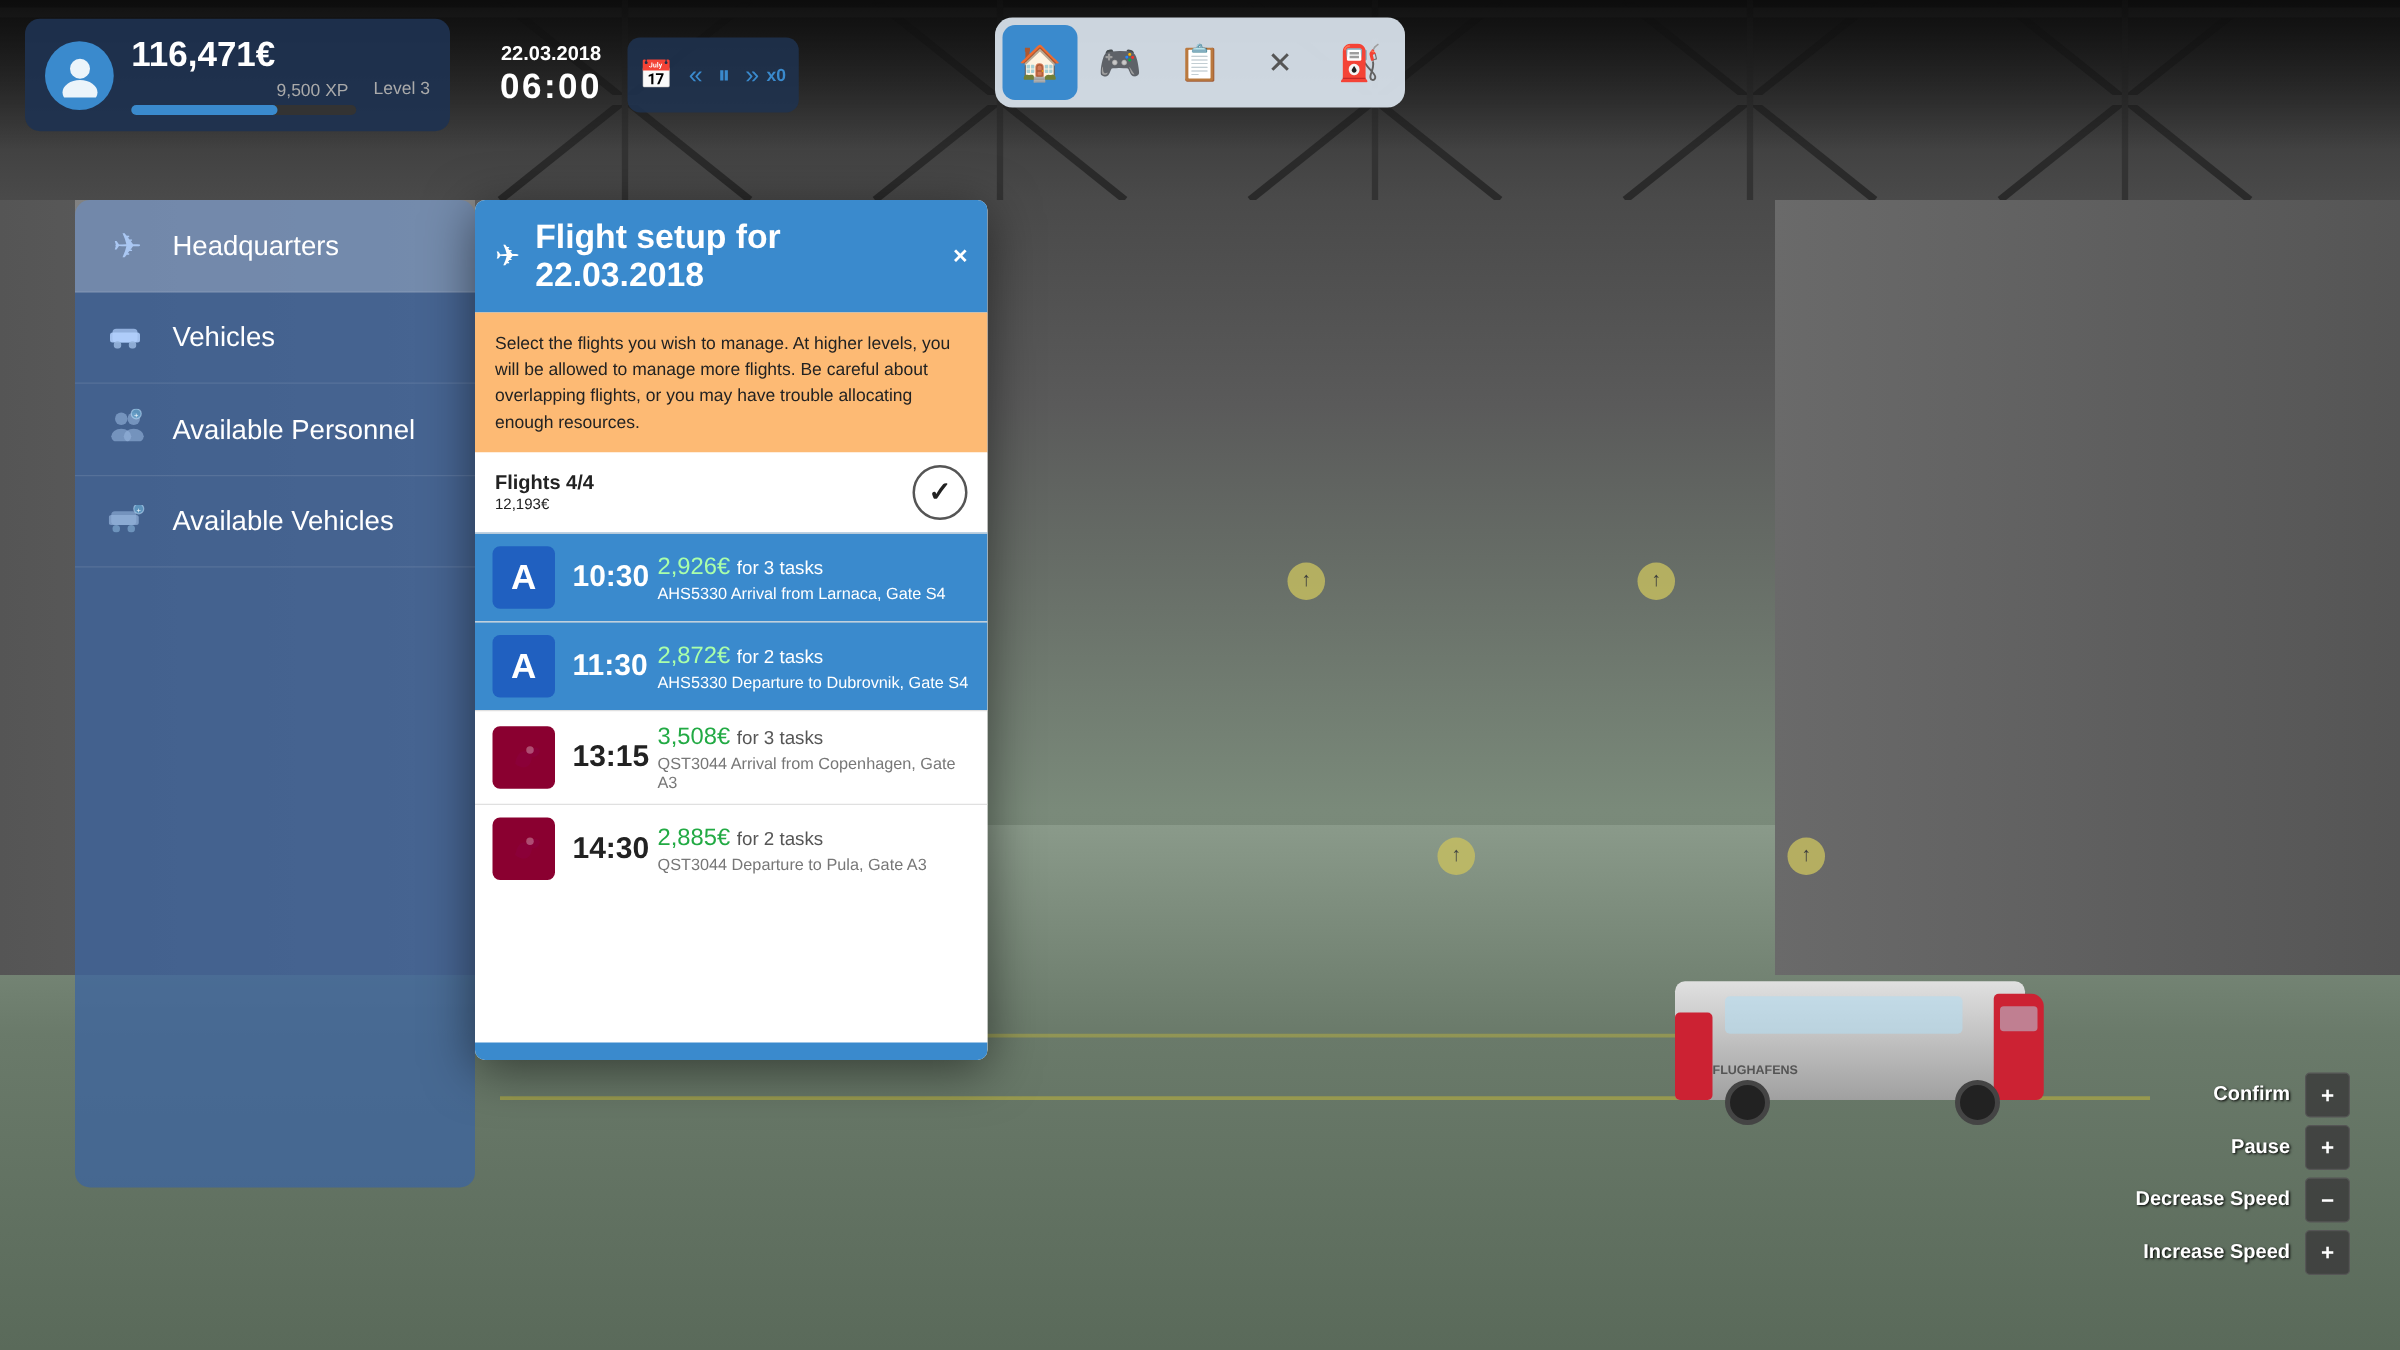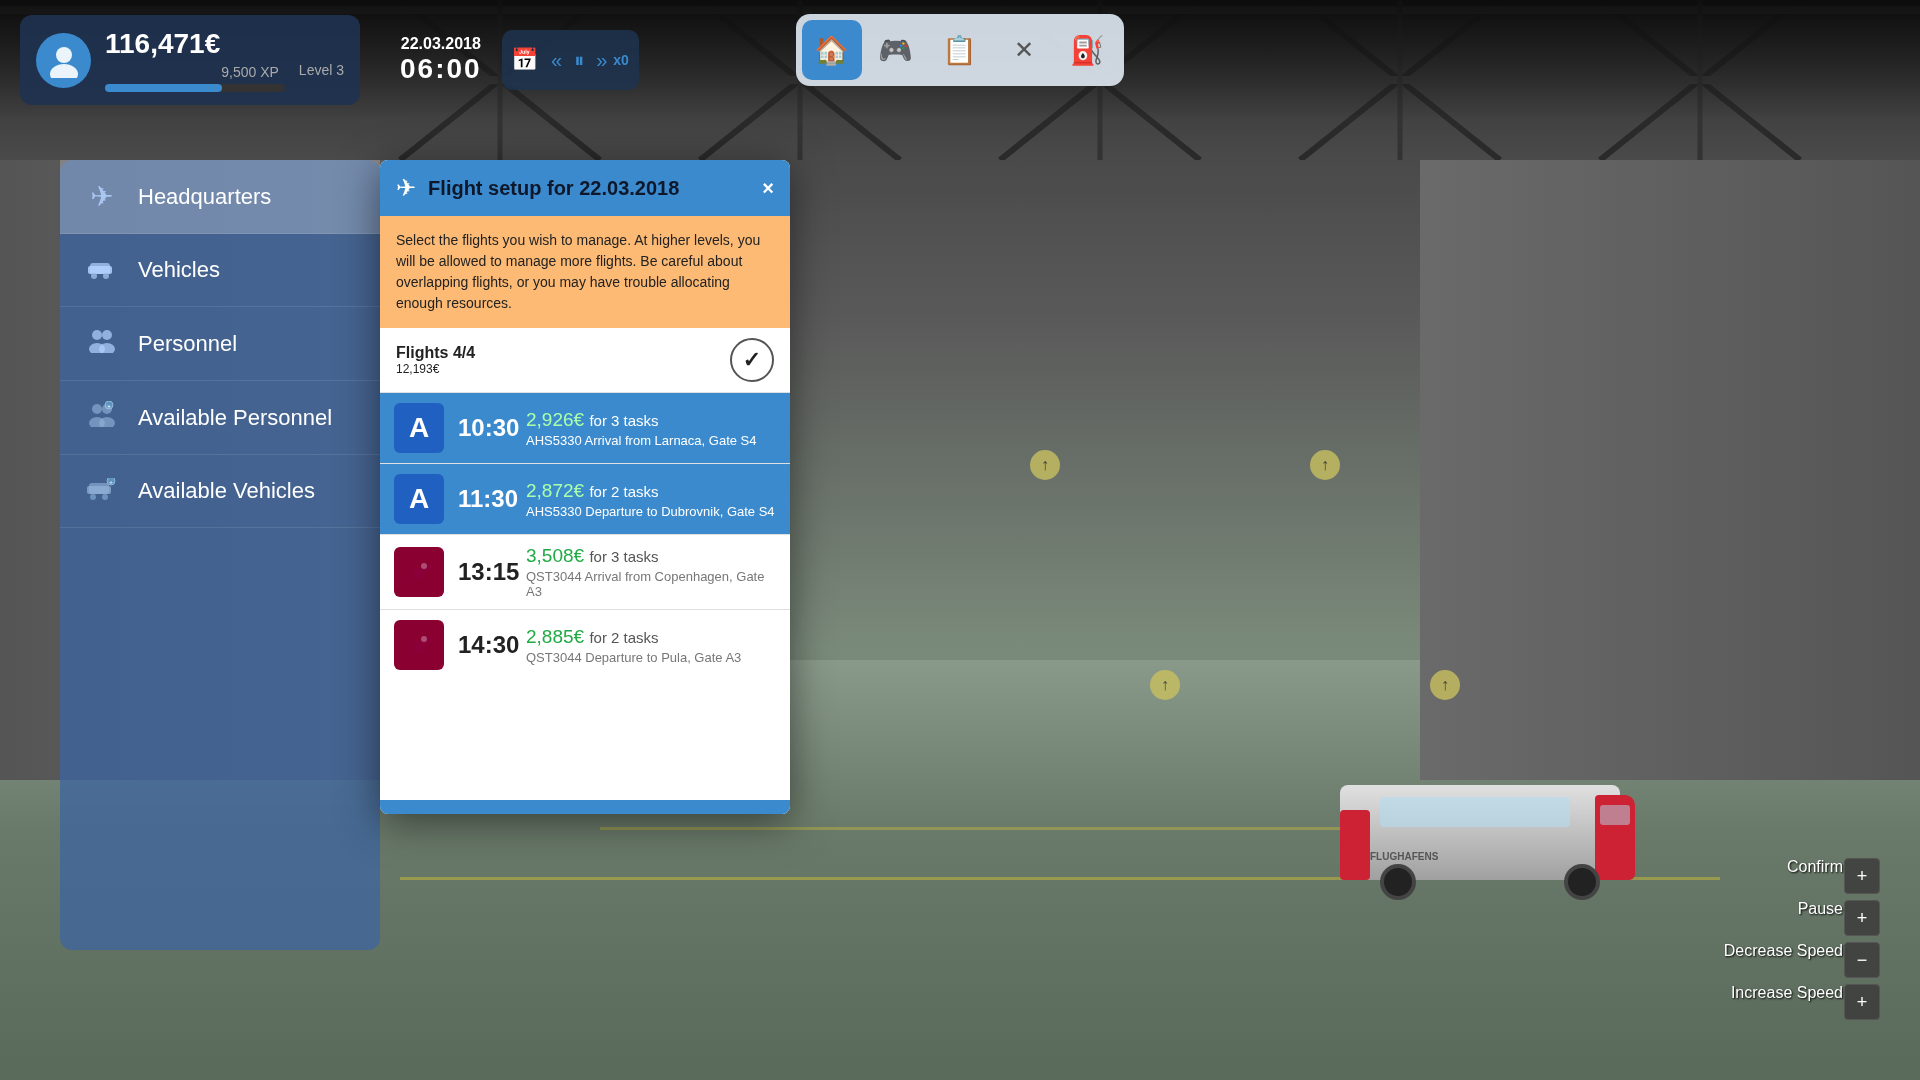--- a/index.html
+++ b/index.html
@@ -288,23 +288,23 @@
       display: flex;
       align-items: center;
       justify-content: space-between;
     }
     .modal-header-left {
       display: flex;
       align-items: center;
       gap: 12px;
     }
     .modal-title {
-      font-size: 20px;
-      font-weight: bold;
-      color: #0f172a;
+      font-size: 27px;
+      font-weight: bold;
+      color: #ffffff;
     }
     .modal-close {
       background: none;
       border: none;
       color: white;
       font-size: 20px;
       cursor: pointer;
       font-weight: bold;
     }
     .modal-body {
@@ -423,21 +423,23 @@
       position: absolute;
       bottom: 60px;
       right: 40px;
       display: flex;
       flex-direction: column;
       gap: 6px;
       align-items: flex-end;
     }
     .control-row {
       display: flex;
-      gap: 1px;
+      align-items: center;
+      gap: 12px;
+      font-weight: bold;
     }
     .control-label {
       font-size: 16px;
       color: white;
       text-shadow: 1px 1px 2px #000;
     }
     .control-btn {
       width: 36px;
       height: 36px;
       background: rgba(60,60,60,0.85);
@@ -586,31 +588,20 @@
         <rect x="0" y="9" width="24" height="8" rx="2" fill="rgba(180,210,255,0.85)"></rect>
         <circle cx="6" cy="19" r="3" fill="rgba(150,180,220,0.9)"></circle>
         <circle cx="18" cy="19" r="3" fill="rgba(150,180,220,0.9)"></circle>
       </svg>
     </span>
     <span class="sidebar-label">Vehicles</span>
   </div>
   <div class="sidebar-item">
     <span class="sidebar-icon">
       <svg width="30" height="26" viewBox="0 0 30 26">
-        <circle cx="10" cy="8" r="5" fill="rgba(180,210,255,0.7)"></circle>
-        <circle cx="20" cy="8" r="5" fill="rgba(180,210,255,0.7)"></circle>
-        <ellipse cx="10" cy="22" rx="8" ry="6" fill="rgba(180,210,255,0.7)"></ellipse>
-        <ellipse cx="20" cy="22" rx="8" ry="6" fill="rgba(180,210,255,0.7)"></ellipse>
-      </svg>
-    </span>
-    <span class="sidebar-label">Personnel</span>
-  </div>
-  <div class="sidebar-item">
-    <span class="sidebar-icon">
-      <svg width="30" height="26" viewBox="0 0 30 26">
         <circle cx="10" cy="8" r="5" fill="rgba(150,180,220,0.6)"></circle>
         <circle cx="20" cy="8" r="5" fill="rgba(150,180,220,0.6)"></circle>
         <ellipse cx="10" cy="22" rx="8" ry="6" fill="rgba(150,180,220,0.6)"></ellipse>
         <ellipse cx="20" cy="22" rx="8" ry="6" fill="rgba(150,180,220,0.6)"></ellipse>
         <circle cx="22" cy="4" r="4" fill="rgba(100,160,200,0.8)" stroke="rgba(200,230,255,0.5)" stroke-width="1"></circle>
         <text x="22" y="7" text-anchor="middle" font-size="6" fill="white">+</text>
       </svg>
     </span>
     <span class="sidebar-label">Available Personnel</span>
   </div>

